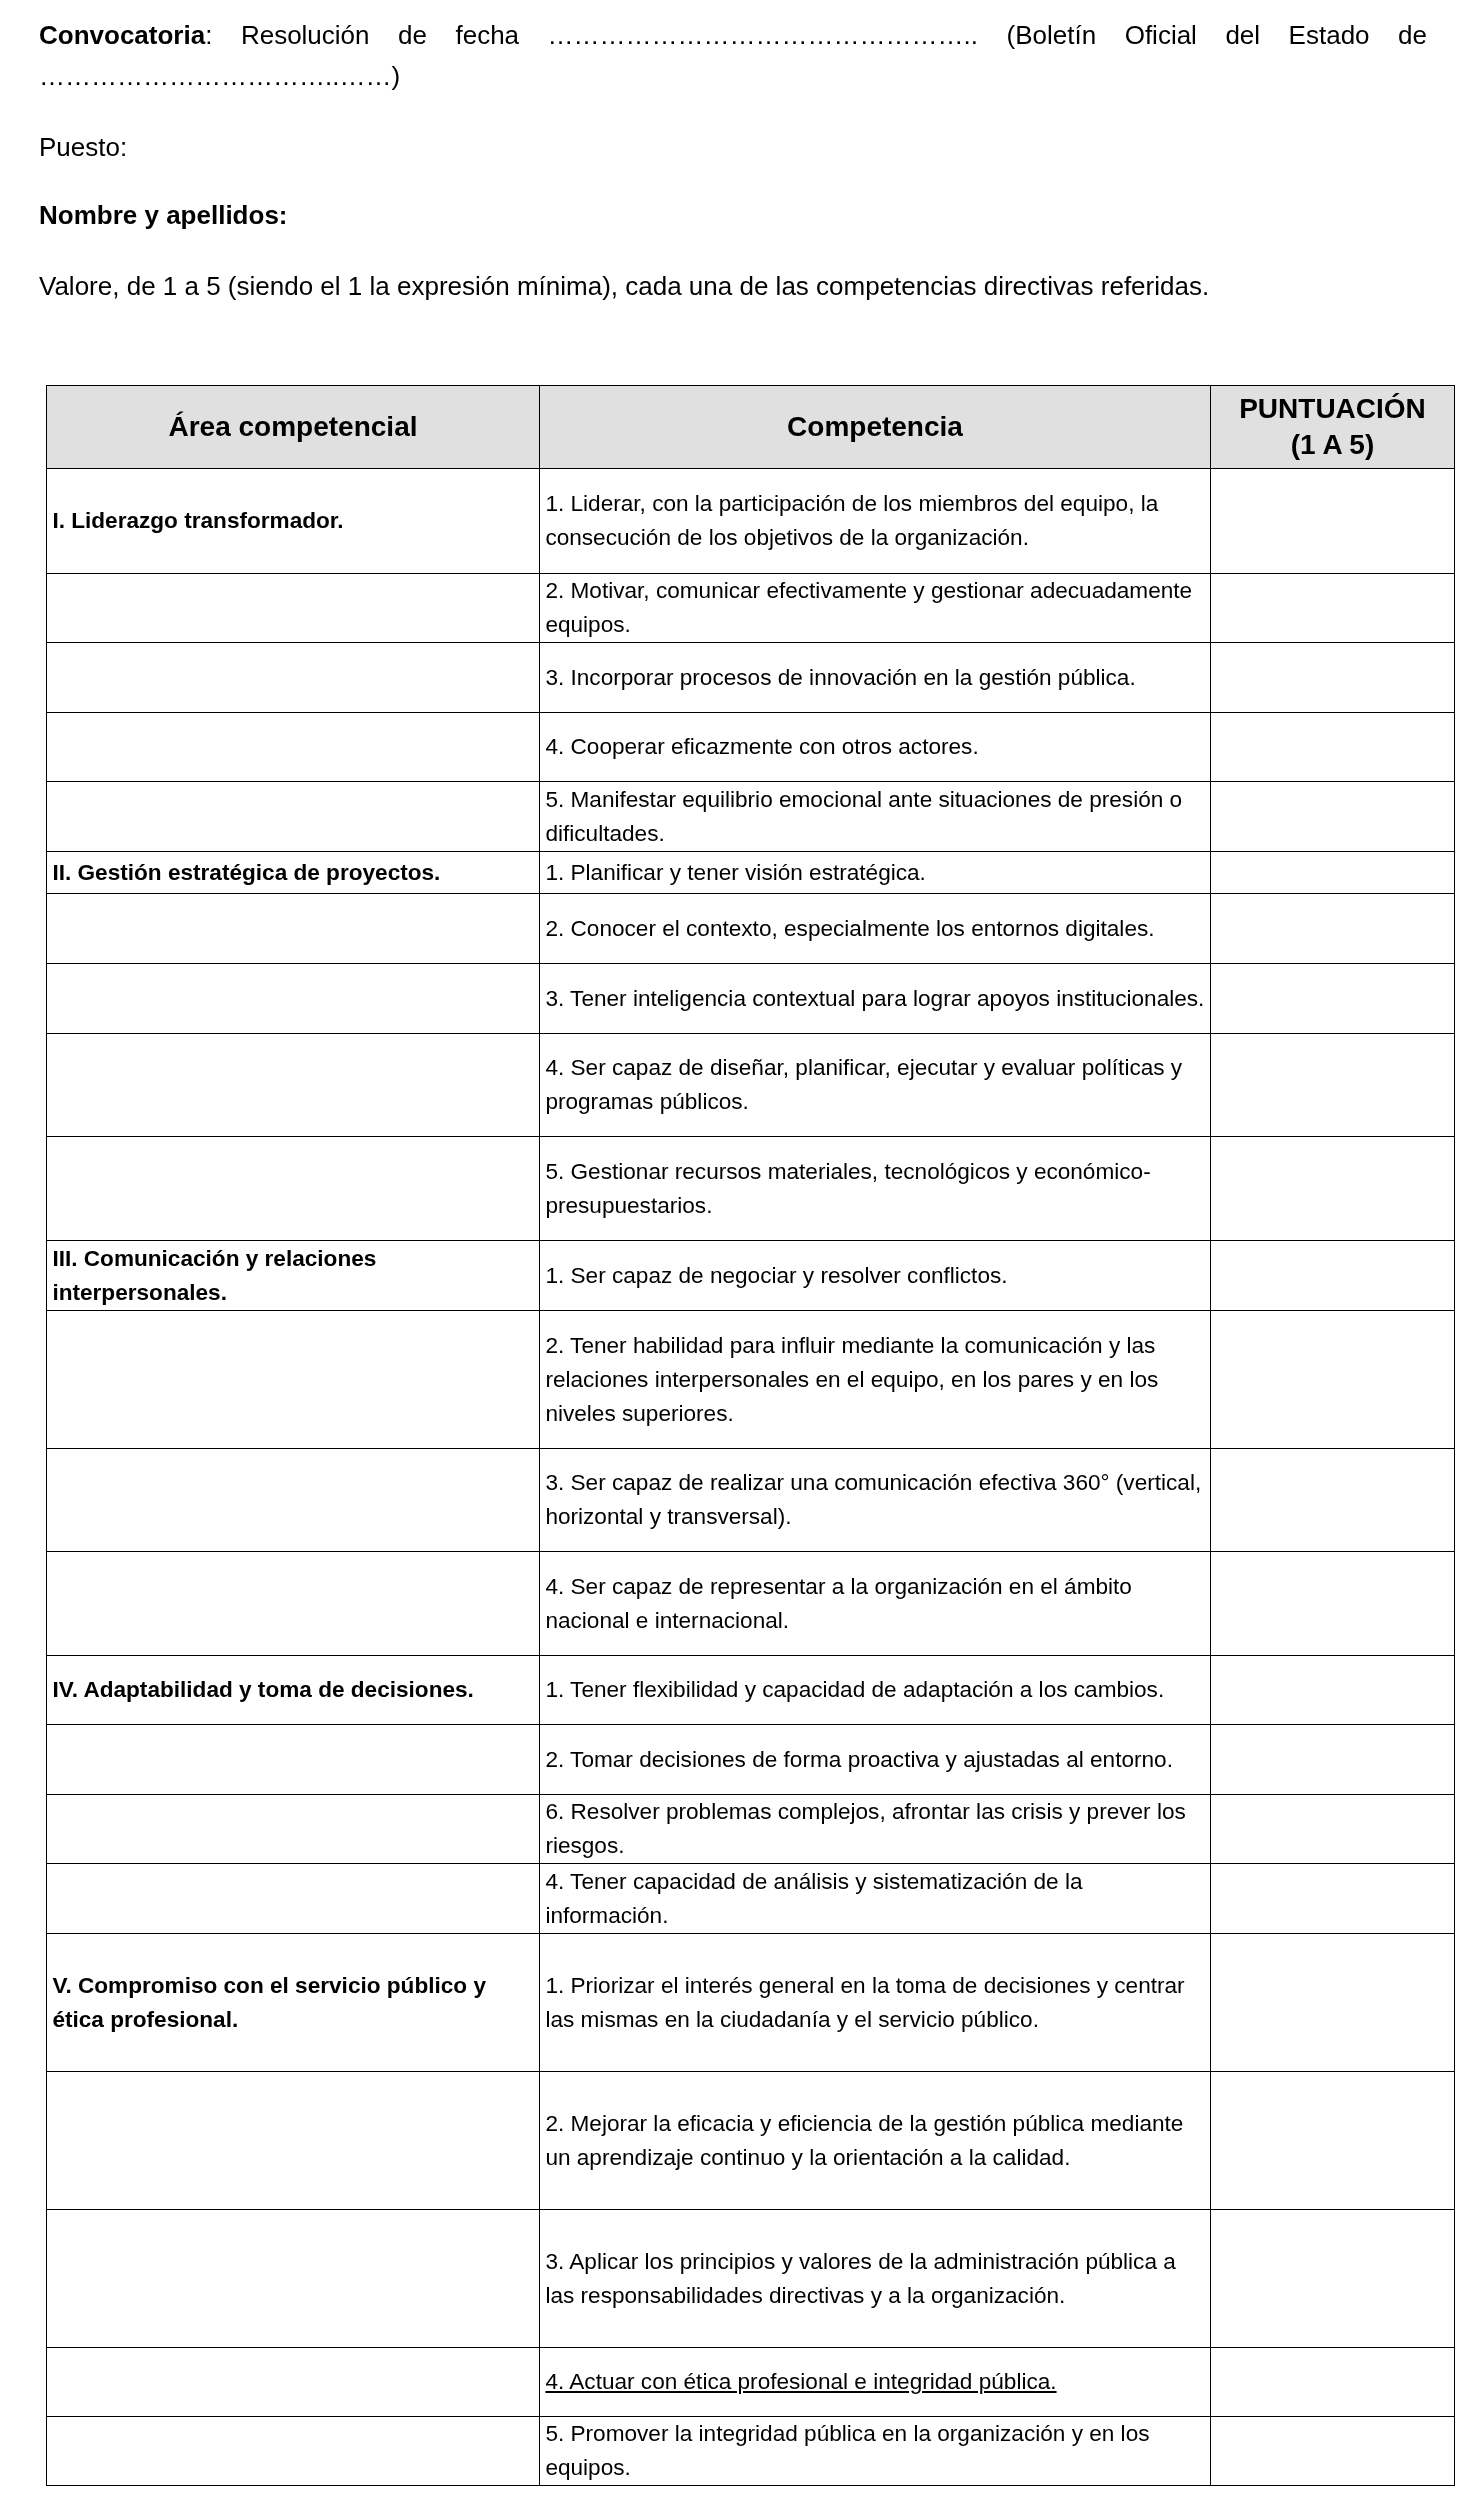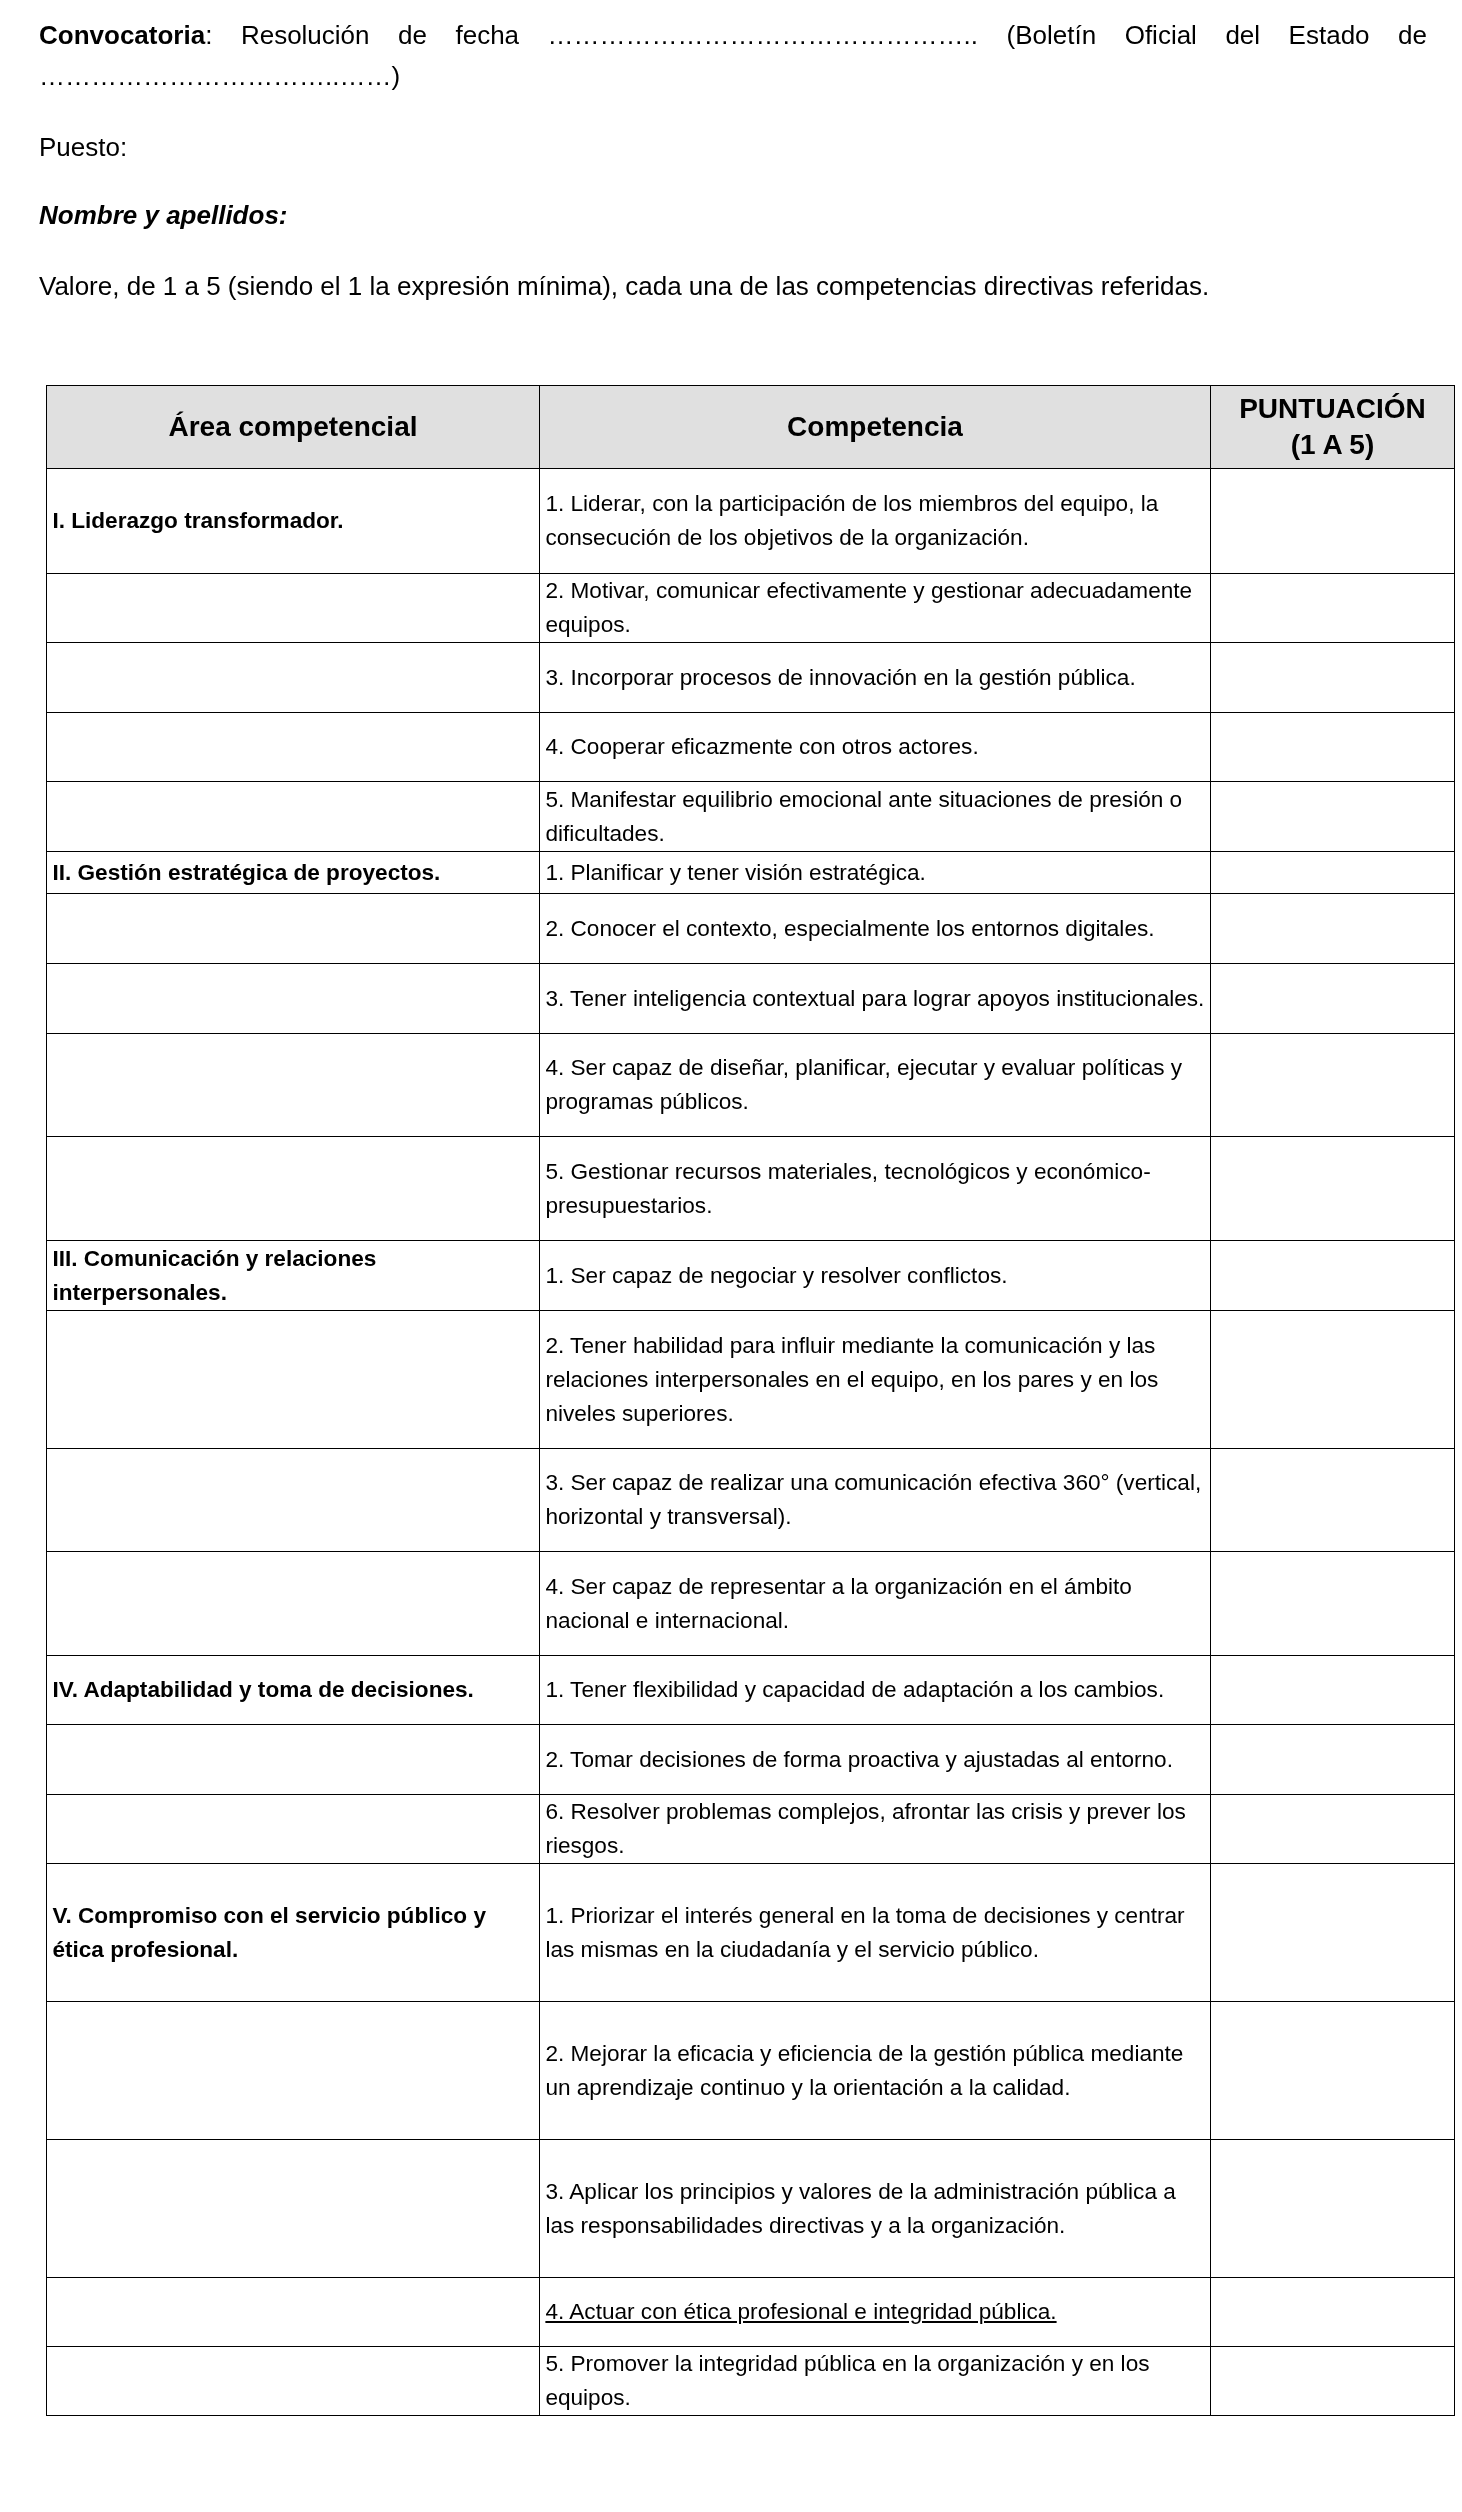--- a/index.html
+++ b/index.html
@@ -8,21 +8,21 @@
     font-family: "Liberation Sans", sans-serif; color: #000;
   }
   .intro {
     position: absolute; left: 39px; width: 1388px;
     font-size: 26px; line-height: 41px;
     text-align: justify; margin: 0;
   }
   .intro b { font-weight: bold; }
   #p-convocatoria { top: 15.4px; }
   #p-puesto { top: 127px; font-weight: normal; }
-  #p-nombre { top: 195px; font-weight: bold; font-style: italic; }
+  #p-nombre { top: 195px; font-weight: bold; }
   #p-valore { top: 266px; }
 
   table.grid {
     position: absolute; left: 27px; top: 385px;
     border-collapse: collapse; table-layout: fixed; width: 1409px; margin-left: 19px;
   }
   table.grid col.c1 { width: 493px; }
   table.grid col.c2 { width: 671px; }
   table.grid col.c3 { width: 244px; }
   table.grid th, table.grid td {
@@ -178,20 +178,27 @@
           <input class="score-input" type="text" value="" style="">
         </td>
       </tr>
       <tr style="height: 69px;">
         <td class="area"></td>
         <td class="comp">6. Resolver problemas complejos, afrontar las crisis y prever los riesgos.</td>
         <td class="score">
           <input class="score-input" type="text" value="" style="">
         </td>
       </tr>
+      <tr style="height: 70px;">
+        <td class="area"></td>
+        <td class="comp">4. Tener capacidad de análisis y sistematización de la información.</td>
+        <td class="score">
+          <input class="score-input" type="text" value="" style="">
+        </td>
+      </tr>
       <tr style="height: 138px;">
         <td class="area">V.  Compromiso con el servicio público y ética profesional.</td>
         <td class="comp">1. Priorizar el interés general en la toma de decisiones y centrar las mismas en la ciudadanía y el servicio público.</td>
         <td class="score">
           <input class="score-input" type="text" value="" style="">
         </td>
       </tr>
       <tr style="height: 138px;">
         <td class="area"></td>
         <td class="comp">2. Mejorar la eficacia y eficiencia de la gestión pública mediante un aprendizaje continuo y la orientación a la calidad.</td>

